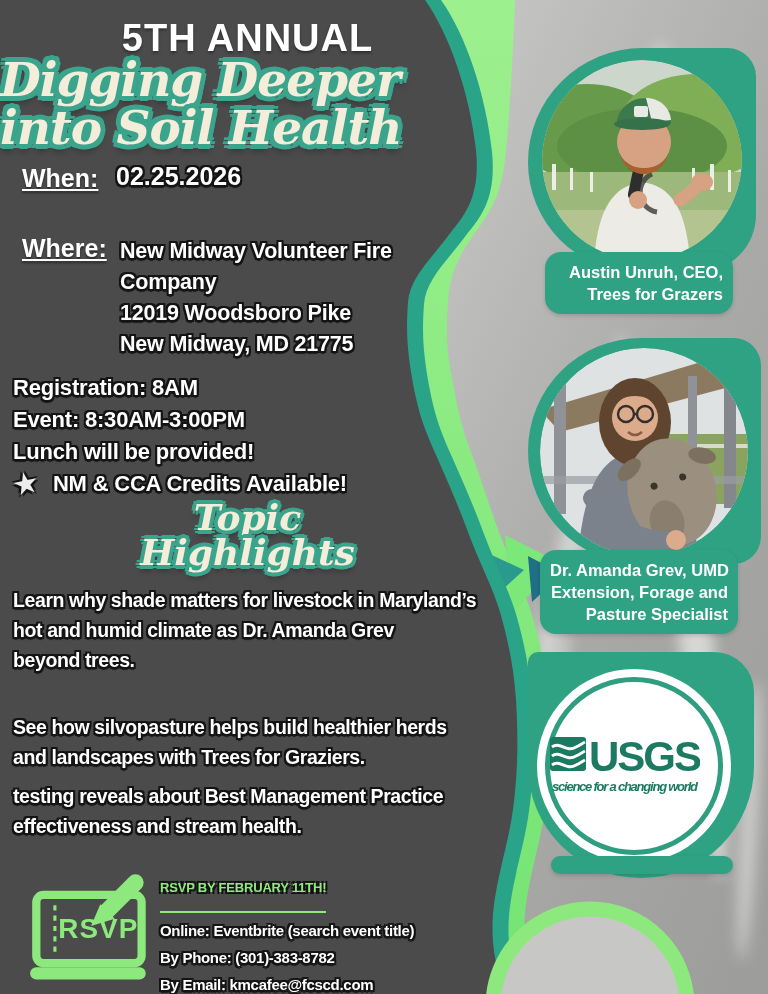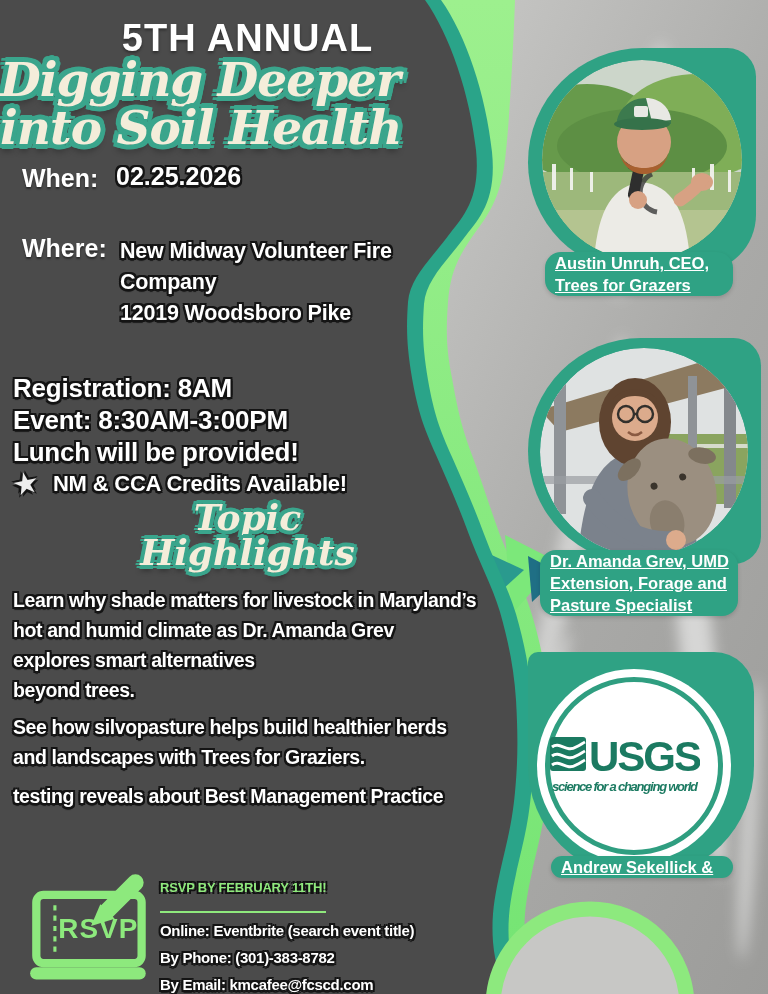--- a/index.html
+++ b/index.html
@@ -20,29 +20,29 @@
   .out{text-shadow:-2px -2px 0 #141414,2px -2px 0 #141414,-2px 2px 0 #141414,2px 2px 0 #141414,
        -2px 0 0 #141414,2px 0 0 #141414,0 -2px 0 #141414,0 3px 1px rgba(0,0,0,.65);}
   .kicker{position:absolute;left:0;top:17px;width:495px;text-align:center;color:#fff;
           font-size:38px;font-weight:bold;letter-spacing:1px;
           text-shadow:0 2px 3px rgba(0,0,0,.4);}
   .bigtitle{position:absolute;left:0;top:56px;width:495px;text-align:left;
             font-family:"DejaVu Serif","Liberation Serif",serif;font-style:italic;font-weight:bold;
             font-size:47px;line-height:48px;color:#f4edda;letter-spacing:-1px;
             text-shadow:-4px -4px 0 #3aa58c,4px -4px 0 #3aa58c,-4px 4px 0 #3aa58c,4px 4px 0 #3aa58c,
             -5px 0 0 #3aa58c,5px 0 0 #3aa58c,0 -5px 0 #3aa58c,0 5px 0 #3aa58c,0 7px 6px rgba(0,0,0,.35);}
-  .label{color:#fff;font-weight:bold;text-shadow:0 2px 2px rgba(0,0,0,.45);}
+  .label{color:#fff;font-weight:bold;text-shadow:0 2px 2px rgba(0,0,0,.45);text-decoration:underline;}
   .when-row{position:absolute;left:22px;top:164px;}
   .when-row .label{font-size:25px;}
   .when-value{position:absolute;left:94px;top:-2px;font-size:25px;font-weight:bold;color:#fff;white-space:nowrap;}
   .where-row{position:absolute;left:22px;top:234px;}
   .where-row .label{font-size:25px;}
   .where-lines{position:absolute;left:98px;top:2px;width:360px;font-size:21.5px;font-weight:bold;
                color:#fff;line-height:31px;white-space:nowrap;letter-spacing:-0.2px;}
-  .details{position:absolute;left:13px;top:372px;font-size:26px;font-weight:bold;color:#fff;
+  .details{position:absolute;left:13px;top:372px;font-size:22px;font-weight:bold;color:#fff;
            line-height:32px;white-space:nowrap;letter-spacing:-0.2px;}
   .credits{position:absolute;left:12px;top:466px;display:flex;align-items:center;}
   .star{font-size:30px;color:#ededed;transform:rotate(-12deg);display:inline-block;
         text-shadow:-2px -2px 0 #141414,2px -2px 0 #141414,-2px 2px 0 #141414,2px 2px 0 #141414;}
   .credits .txt{font-size:22px;font-weight:bold;color:#fff;margin-left:14px;letter-spacing:-0.2px;}
   .topic-head{position:absolute;left:0;top:500px;width:495px;text-align:center;
               font-family:"DejaVu Serif","Liberation Serif",serif;font-style:italic;font-weight:bold;
               font-size:36px;line-height:35px;color:#f4edda;
               text-shadow:-3px -3px 0 #3aa58c,3px -3px 0 #3aa58c,-3px 3px 0 #3aa58c,3px 3px 0 #3aa58c,
               -4px 0 0 #3aa58c,4px 0 0 #3aa58c,0 -4px 0 #3aa58c,0 4px 0 #3aa58c,0 6px 5px rgba(0,0,0,.35);}
@@ -62,22 +62,22 @@
   .blob1{left:528px;top:48px;width:228px;height:224px;border-radius:120px 30px 60px 115px;}
   .blob2{left:528px;top:338px;width:233px;height:226px;border-radius:115px 28px 28px 115px;}
   .blob3{left:528px;top:652px;width:226px;height:226px;border-radius:10px 40px 112px 112px;}
   .photo-circle{position:absolute;border-radius:50%;overflow:hidden;}
   .pc1{left:542px;top:60px;width:200px;height:200px;}
   .pc2{left:540px;top:348px;width:208px;height:208px;}
   .usgs-circle{position:absolute;left:545px;top:677px;width:168px;height:168px;background:#fff;
                border-radius:50%;border:5px solid #2f9e80;box-shadow:0 0 0 8px #ffffff;
                display:flex;align-items:center;justify-content:flex-start;}
   .cap{position:absolute;background:#2fa284;border-radius:16px;color:#fff;font-weight:bold;
-       text-align:left;font-size:16.5px;line-height:22px;padding:0 10px;white-space:nowrap;
-       box-shadow:0 2px 4px rgba(0,0,0,.15);text-decoration:underline;}
+       text-align:right;font-size:16.5px;line-height:22px;padding:9px 10px;white-space:nowrap;
+       box-shadow:0 2px 4px rgba(0,0,0,.15);}
   .cap1{left:545px;top:252px;width:168px;}
   .cap2{left:540px;top:550px;width:178px;}
   .cap3{left:551px;top:856px;width:162px;}
 </style>
 </head>
 <body>
 
 <div id="stage">
 
   <div class="streak s1"></div>
@@ -131,20 +131,21 @@
       <span class="label">When:</span>
       <span class="when-value out">02.25.2026</span>
     </div>
 
     <div class="where-row">
       <span class="label">Where:</span>
       <div class="where-lines out">
         <div>New Midway Volunteer Fire</div>
         <div>Company</div>
         <div>12019 Woodsboro Pike</div>
+        <div>New Midway, MD 21775</div>
       </div>
     </div>
 
     <div class="details out">
       <div>Registration: 8AM</div>
       <div>Event: 8:30AM-3:00PM</div>
       <div>Lunch will be provided!</div>
     </div>
 
     <div class="credits">
@@ -153,29 +154,29 @@
     </div>
 
     <div class="topic-head">
       <div>Topic</div>
       <div>Highlights</div>
     </div>
 
     <div class="para p1 out">
       <div>Learn why shade matters for livestock in Maryland’s</div>
       <div>hot and humid climate as Dr. Amanda Grev</div>
-      <div>explores smart alternatives</div>
       <div>beyond trees.</div>
     </div>
     <div class="para p2 out">
       <div>See how silvopasture helps build healthier herds</div>
       <div>and landscapes with Trees for Graziers.</div>
     </div>
     <div class="para p3 out">
       <div>testing reveals about Best Management Practice</div>
+      <div>effectiveness and stream health.</div>
     </div>
 
     <svg class="rsvp-icon" width="128" height="112" viewBox="0 0 124 108">
       <rect x="10" y="22" width="102" height="66" rx="7" fill="none" stroke="#8de97d" stroke-width="8"></rect>
       <line x1="28" y1="32" x2="28" y2="78" stroke="#8de97d" stroke-width="3" stroke-dasharray="5 5"></line>
       <text x="70" y="64" text-anchor="middle" font-family="Liberation Sans, sans-serif" font-size="27" font-weight="bold" fill="#8de97d" letter-spacing="1">RSVP</text>
       <line x1="78" y1="38" x2="106" y2="10" stroke="#8de97d" stroke-width="16" stroke-linecap="round"></line>
       <polygon points="63,52 72,31 86,45" fill="#8de97d"></polygon>
       <rect x="4" y="92" width="112" height="12" rx="6" fill="#8de97d"></rect>
     </svg>
@@ -282,17 +283,16 @@
       <svg width="150" height="74" viewBox="0 0 150 74">
         <rect x="0" y="8" width="36" height="34" rx="3" fill="#1b7a61"></rect>
         <path d="M2,18 C10,12 16,24 26,18 C30,16 33,14 35,13" stroke="#fff" stroke-width="3" fill="none"></path>
         <path d="M2,27 C10,21 16,33 26,27 C30,25 33,23 35,22" stroke="#fff" stroke-width="3" fill="none"></path>
         <path d="M2,36 C10,30 16,42 26,36 C30,34 33,32 35,31" stroke="#fff" stroke-width="3" fill="none"></path>
         <text x="39" y="42" font-family="Liberation Sans, sans-serif" font-size="42" font-weight="bold" fill="#1b7a61" letter-spacing="-2">USGS</text>
         <text x="2" y="62" font-family="Liberation Sans, sans-serif" font-size="13" font-weight="bold" font-style="italic" fill="#1b7a61" textLength="146">science for a changing world</text>
       </svg>
     </div>
     <div class="cap cap3">
-      <div>Andrew Sekellick &amp;</div>
     </div>
 
   </div>
 </div>
 
 </body></html>

